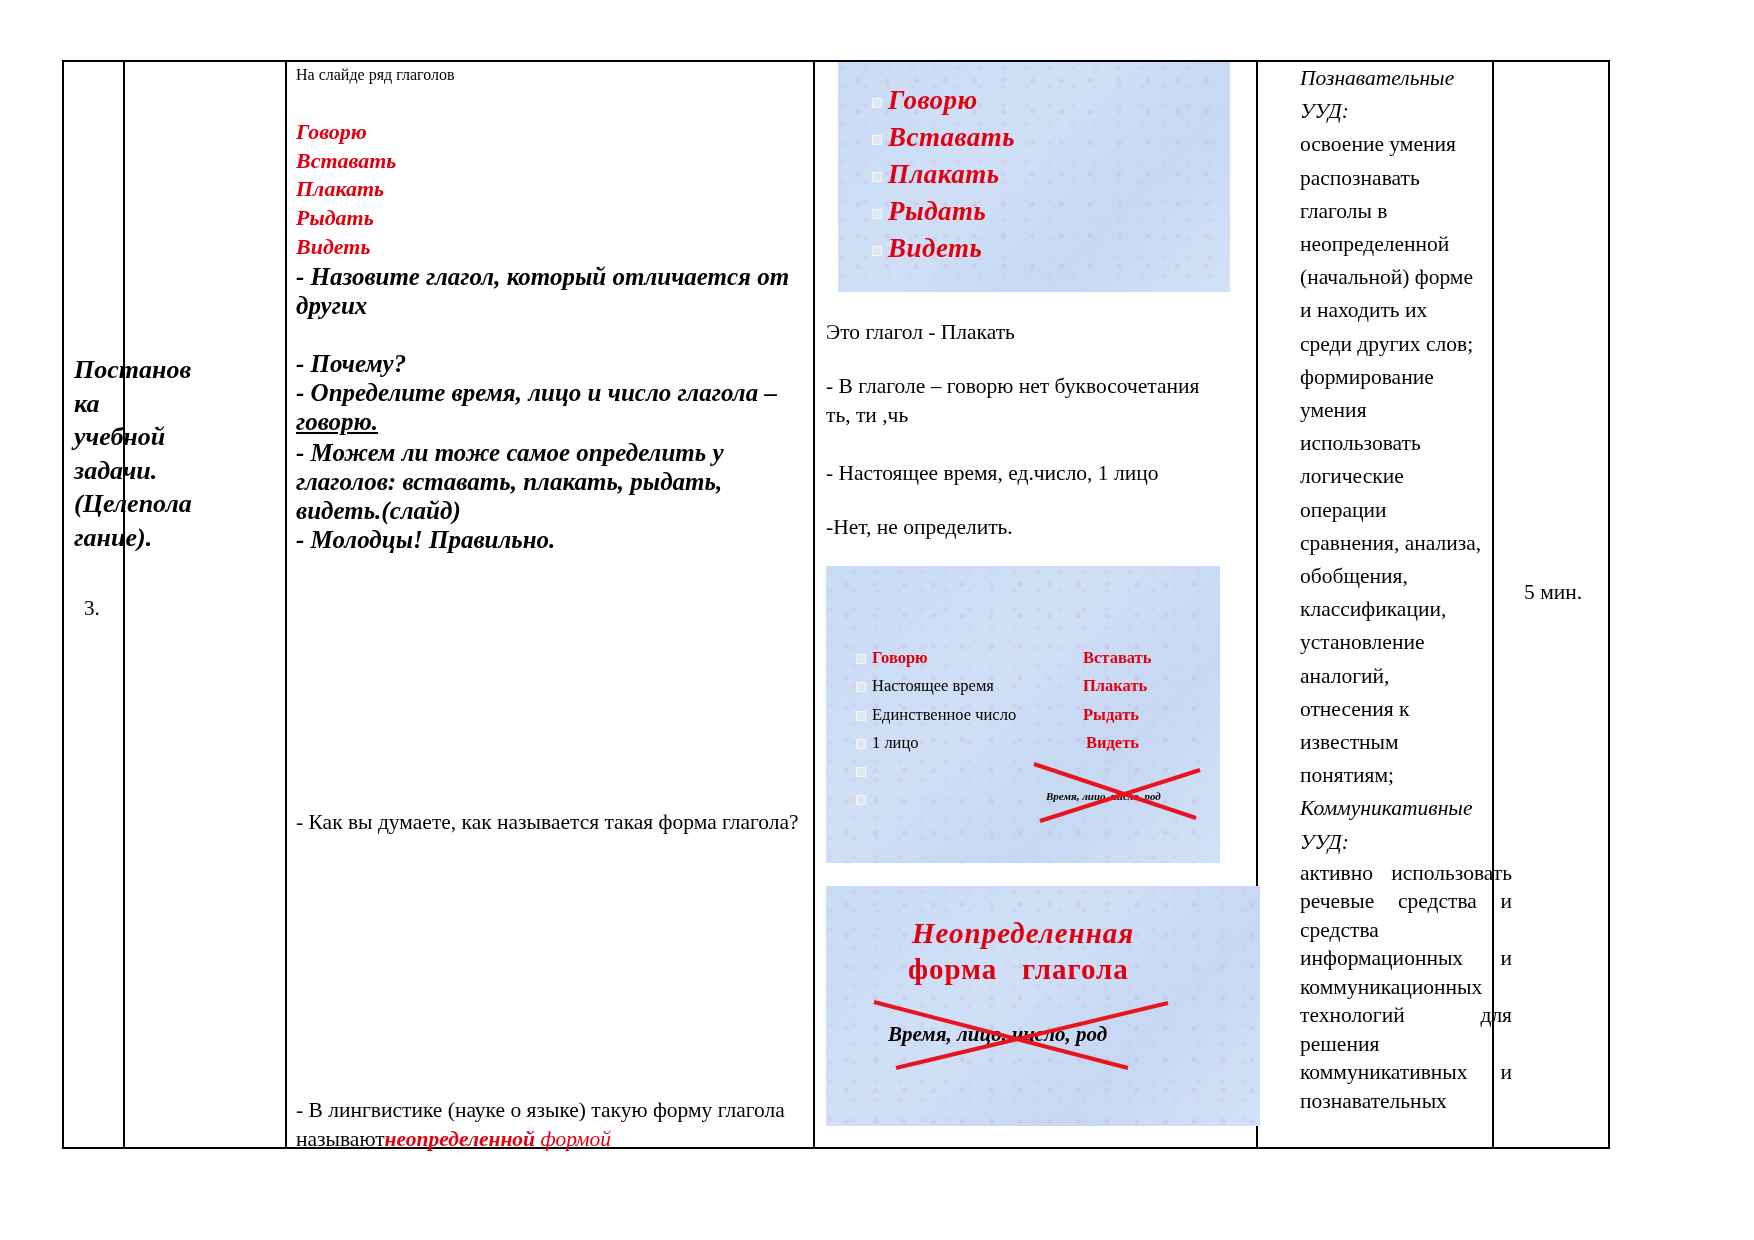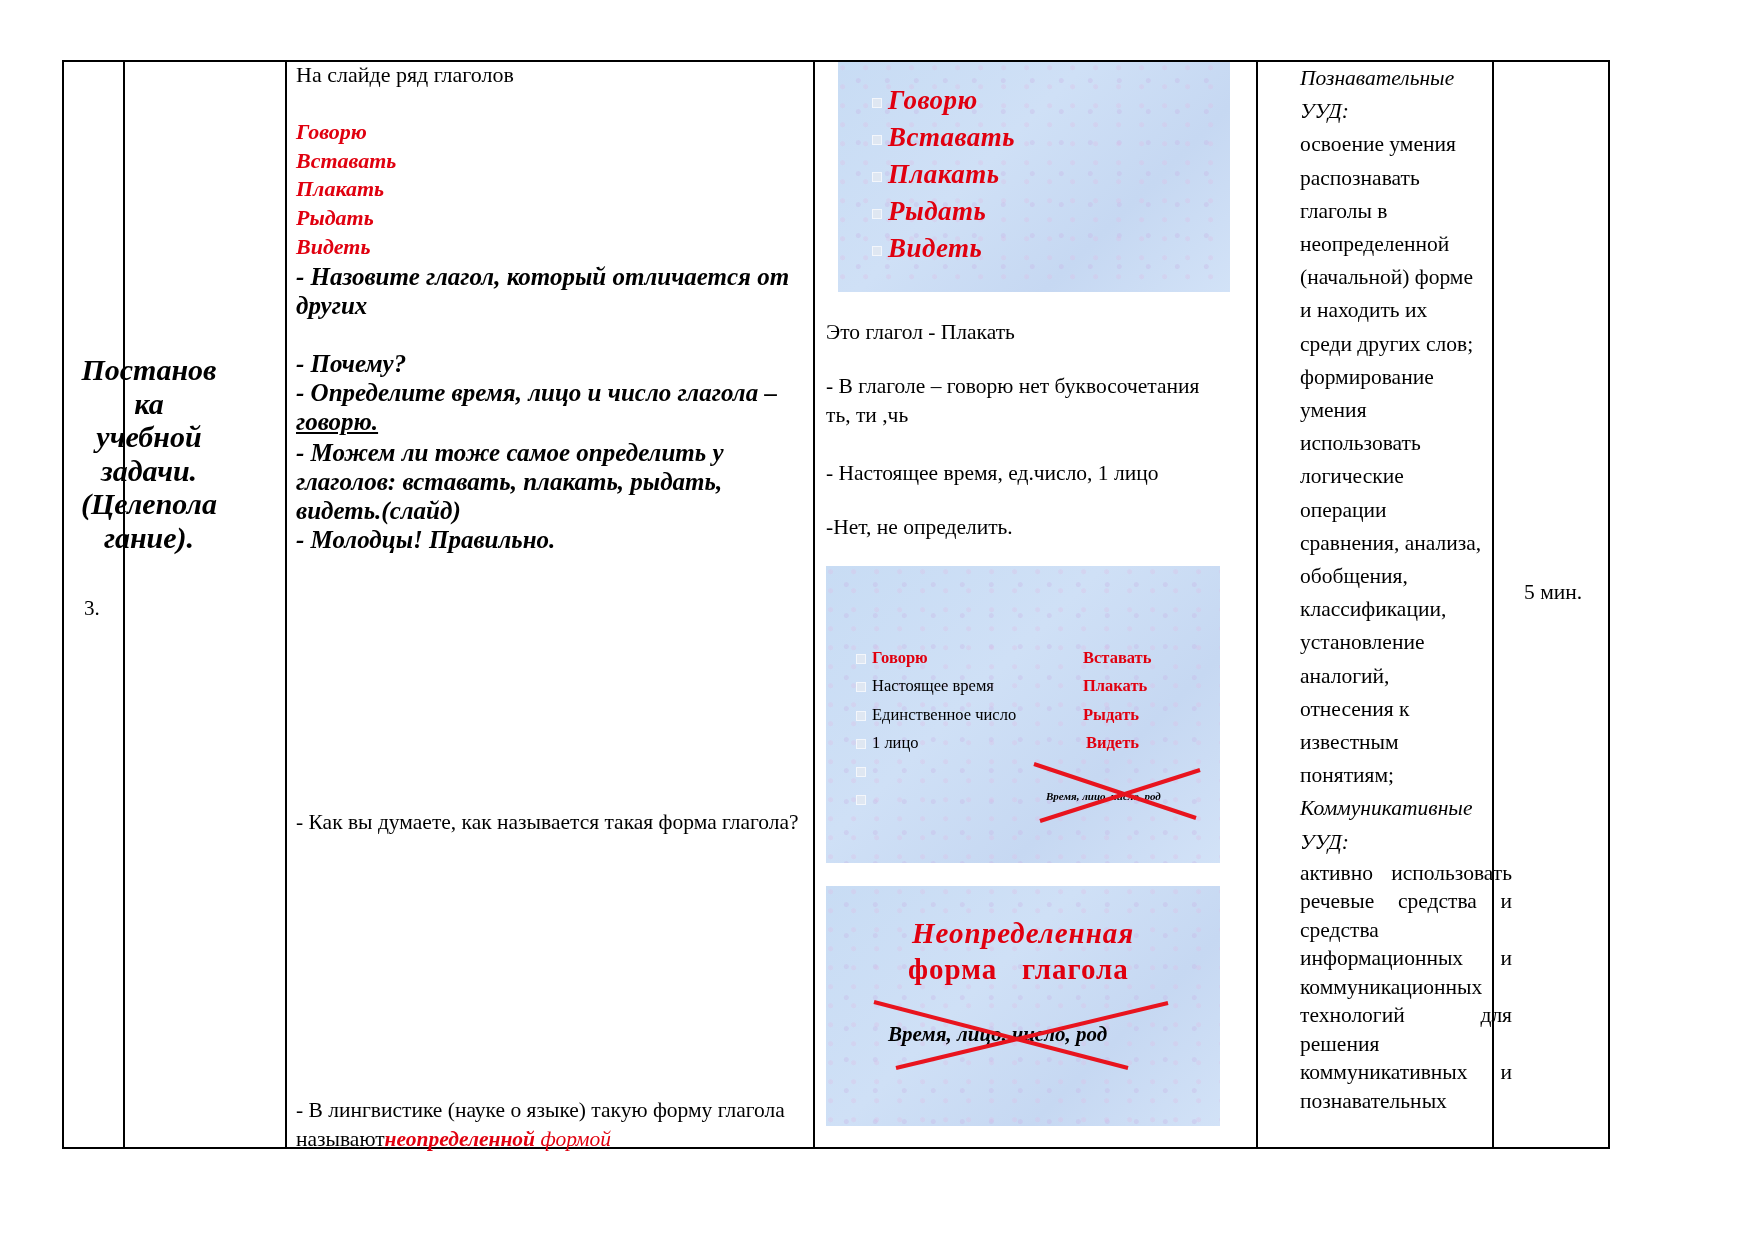--- a/index.html
+++ b/index.html
@@ -6,40 +6,40 @@
   body { width:1754px; height:1240px; position:relative; overflow:hidden;
          font-family:"Liberation Serif", "DejaVu Serif", serif; color:#000; }
   .tbl { position:absolute; left:62px; top:60px; width:1548px; height:1089px;
          border:2px solid #000; box-sizing:border-box; }
   .vline { position:absolute; top:0; bottom:0; width:2px; background:#000; }
   .red { color:#e0000f; }
   .bi { font-weight:bold; font-style:italic; }
   .it { font-style:italic; }
   .num { position:absolute; left:0; width:61px; top:0; bottom:0; }
   .num span { position:absolute; left:20px; top:534px; font-size:21px; }
-  .stage { position:absolute; left:74px; top:353px; width:150px; font-size:30px;
-           line-height:33.5px; font-weight:bold; font-style:italic;text-align:center; }
+  .stage { position:absolute; left:74px; top:353px; width:150px; font-size:26px;
+           line-height:33.5px; font-weight:bold; font-style:italic; }
   .c3 { position:absolute; left:296px; width:510px; font-size:21.5px; line-height:29px; }
   .c3 .verbs div { font-size:22px; line-height:28.7px; }
   .c3 .q { font-size:25px; line-height:29px; }
   .underline { text-decoration:underline; }
   .slide { position:absolute; background:
       radial-gradient(circle at 20% 30%, rgba(220,190,230,0.35) 0 2px, transparent 3px),
       radial-gradient(circle at 70% 60%, rgba(200,180,230,0.35) 0 2px, transparent 3px),
       linear-gradient(135deg, #c8dcf4 0%, #cfe0f6 40%, #c6d8f2 70%, #d2e2f7 100%);
       background-size: 23px 19px, 29px 31px, 100% 100%; }
   .bullet { display:inline-block; width:10px; height:10px; border:1px solid #f3f6fb;
             background:#dfe7f2; box-sizing:border-box; vertical-align:middle; margin-right:6px; }
   .s1 { left:838px; top:62px; width:392px; height:230px; }
   .s1 .row { position:absolute; left:34px; font-size:27px; font-weight:bold; font-style:italic;
              color:#e0000f; font-family:"Liberation Serif", serif; letter-spacing:0.5px; }
   .s2 { left:826px; top:566px; width:394px; height:297px; }
   .s2 .l { position:absolute; left:30px; font-size:16.5px; }
   .s2 .r { position:absolute; left:257px; font-size:16.5px; font-weight:bold; color:#e0000f; }
-  .s3 { left:826px; top:886px; width:394px; height:240px; }
+  .s3 { left:826px; top:886px; width:394px; height:240px;padding-left:40px; }
   .ans { position:absolute; left:826px; font-size:21.5px; line-height:29px; width:420px; }
   .c5 { position:absolute; left:1272px; top:62px; width:222px; font-size:21.5px; line-height:33.2px;margin-left:28px; }
   .c5 .tight { line-height:28.5px; text-align:justify; }
   .c6 { position:absolute; left:1524px; top:580px; font-size:21.5px; }
   svg { position:absolute; overflow:visible; }
 </style>
 </head>
 <body>
 
 <div class="tbl">
@@ -57,21 +57,21 @@
 <div class="stage">
   <div>Постанов</div>
   <div>ка</div>
   <div>учебной</div>
   <div>задачи.</div>
   <div>(Целепола</div>
   <div>гание).</div>
 </div>
 
 <div class="c3" style="top:60px">
-  <div style="font-size:22px;line-height:29px">На слайде ряд глаголов</div>
+  <div style="font-size:16px;line-height:29px">На слайде ряд глаголов</div>
   <div style="height:29px"></div>
   <div class="verbs red bi">
     <div>Говорю</div>
     <div>Вставать</div>
     <div>Плакать</div>
     <div>Рыдать</div>
     <div>Видеть</div>
   </div>
   <div class="q bi">- Назовите глагол, который отличается от других</div>
   <div style="height:29px"></div>

